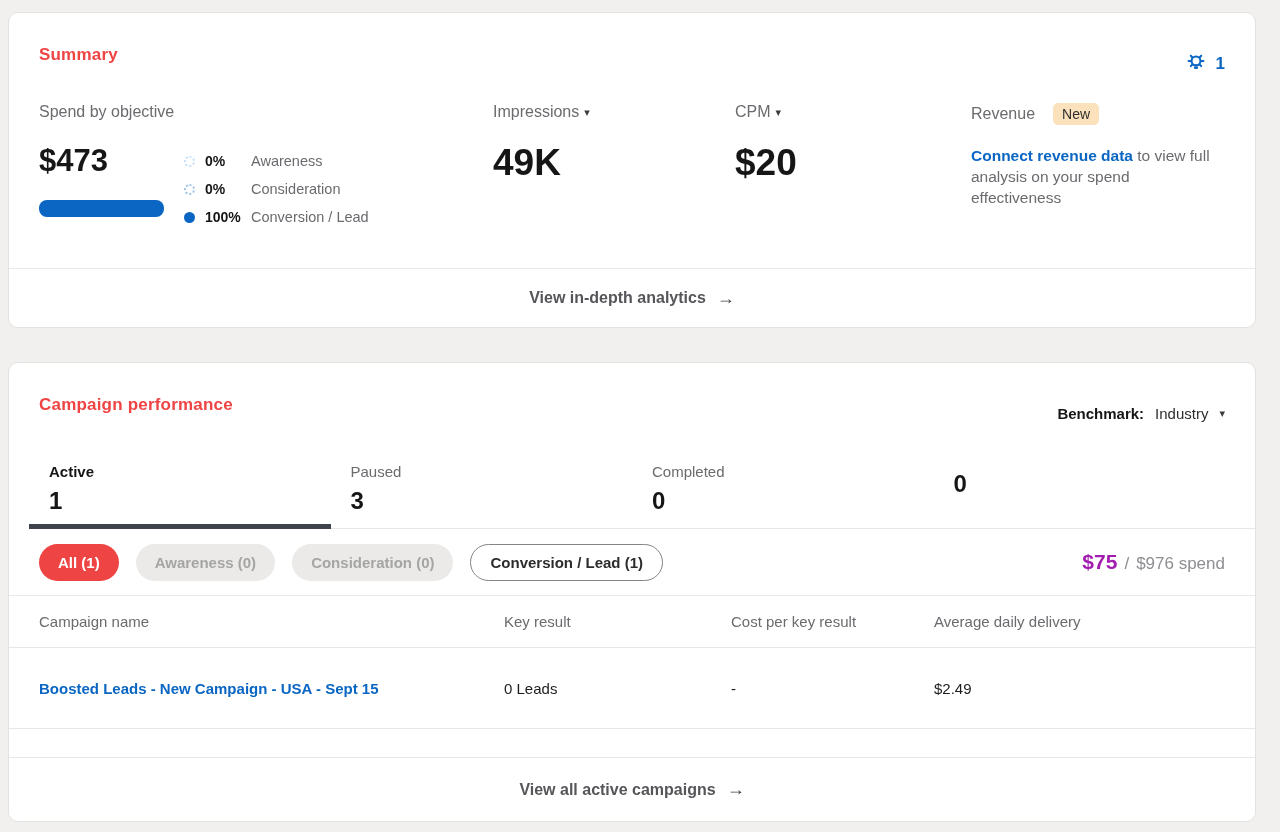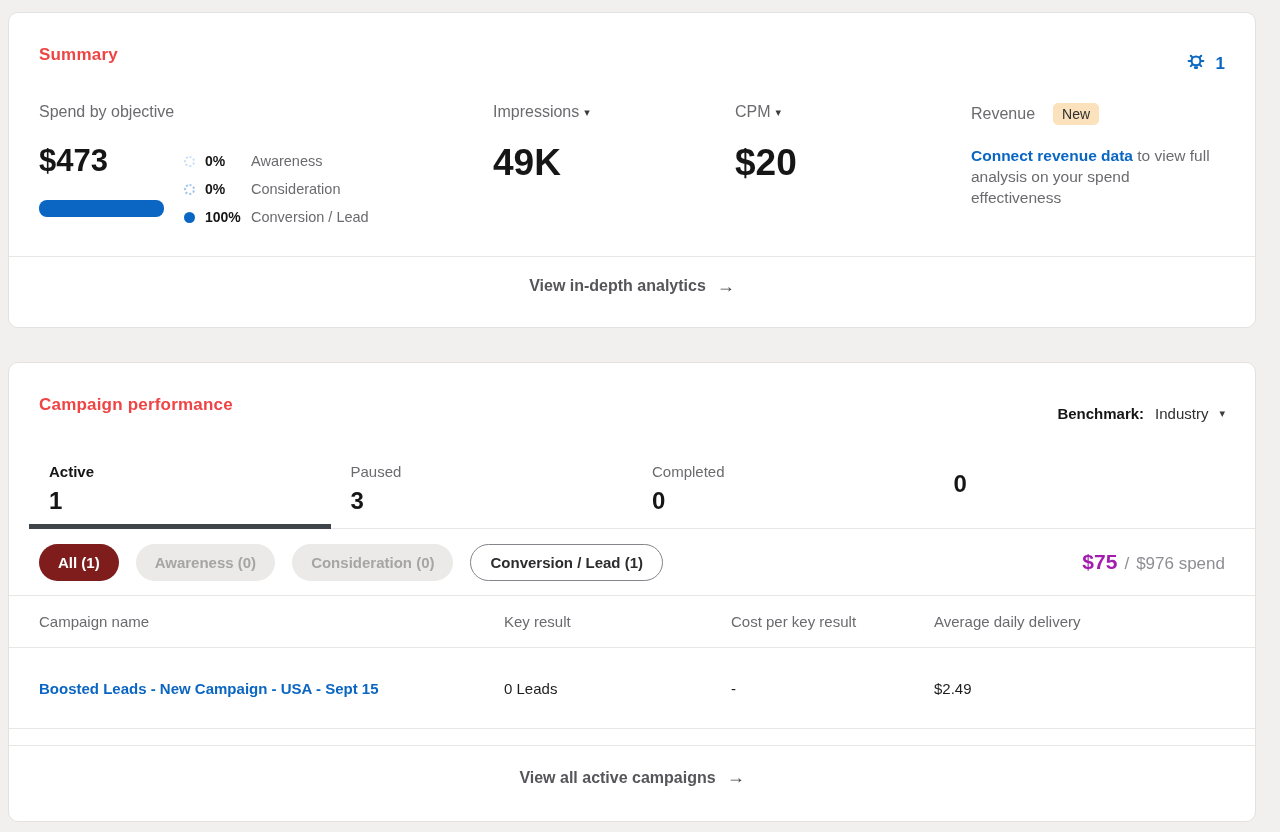--- a/index.html
+++ b/index.html
@@ -45,21 +45,21 @@
   .caret { font-size:11px; color:#3c3c3f; line-height:1; }
   .metric-value { font-size:37px; font-weight:700; color:#161616; margin-top:21px; }
 
   .col-revenue { flex:1; }
   .revenue-head { display:flex; align-items:center; gap:18px; }
   .new-badge { background:#fbe2bd; color:#2f2f2f; font-size:14px; padding:3px 9px; border-radius:5px; }
   .revenue-text { margin-top:20px; width:248px; font-size:15.5px; line-height:21px; color:#6b6b6f; }
   .revenue-link { color:#0a66c2; font-weight:700; cursor:pointer; }
 
   .card-footer {
-    position:absolute; left:0; right:0; bottom:12px; height:59px;
+    position:absolute; left:0; right:0; bottom:0; height:59px;
     border-top:1px solid #e8e7e5; border-radius:0 0 10px 10px;
     display:flex; align-items:center; justify-content:center; gap:11px;
     font-size:16px; font-weight:700; color:#55555a; cursor:pointer; background:#fff;
   }
   .arrow { font-size:18px; font-weight:400; color:#44444a; }
 
   
   .cp-header { display:flex; justify-content:space-between; align-items:flex-start; padding:32px 30px 0 30px; }
   .benchmark { display:flex; align-items:center; gap:11px; font-size:15px; margin-top:10px; cursor:pointer; }
   .benchmark b { font-weight:700; color:#161616; }
@@ -67,21 +67,21 @@
 
   .tabs { display:flex; margin:32px 0 0 20px; border-bottom:1px solid #e8e7e5; padding-right:20px; }
   .tab { width:302px; padding:9px 0 13px 20px; position:relative; cursor:pointer; }
   .tab-label { font-size:15px; color:#6b6b6f; }
   .tab.active .tab-label { color:#161616; font-weight:600; }
   .tab-count { font-size:24px; font-weight:700; color:#161616; margin-top:7px; }
   .tab.active::after { content:""; position:absolute; left:0; right:0; bottom:-1px; height:5px; background:#3f444a; }
 
   .filter-row { display:flex; align-items:center; padding:16px 30px; height:67px; border-bottom:1px solid #e8e7e5; }
   .pill { height:37px; border-radius:19px; padding:0 19px; display:flex; align-items:center; font-size:15px; font-weight:600; margin-right:17px; cursor:pointer; white-space:nowrap; }
-  .pill-selected { background:#7f1d1d; color:#ffffff;text-align:right; }
+  .pill-selected { background:#ef4444; color:#ffffff;text-align:right; }
   .pill-disabled { background:#ebeae8; color:#a5a5a5; }
   .pill-outline { background:#fff; border:1px solid #84848a; color:#2c2c2e; }
   .spend-summary { margin-left:auto; display:flex; align-items:baseline; gap:7px; }
   .spent-amt { font-size:21px; font-weight:700; color:#a21caf; }
   .spend-total { font-size:17px; color:#8e8e93; }
 
   .thead { display:flex; align-items:center; padding:0 30px; height:52px; border-bottom:1px solid #e8e7e5; }
   .th { font-size:15px; color:#6b6b6f; }
   .trow { display:flex; align-items:center; padding:0 30px; height:81px; border-bottom:1px solid #e8e7e5; }
   .td { font-size:15px; color:#1d1d1f; }

